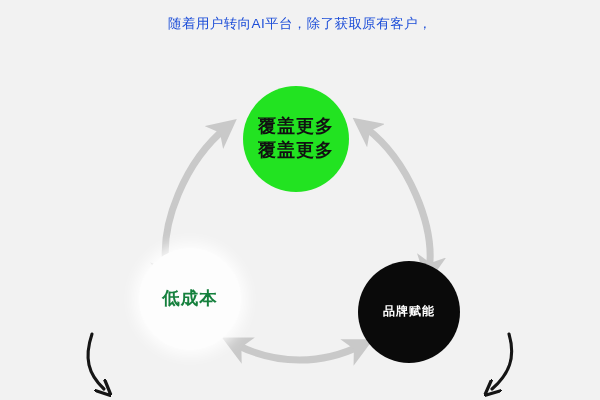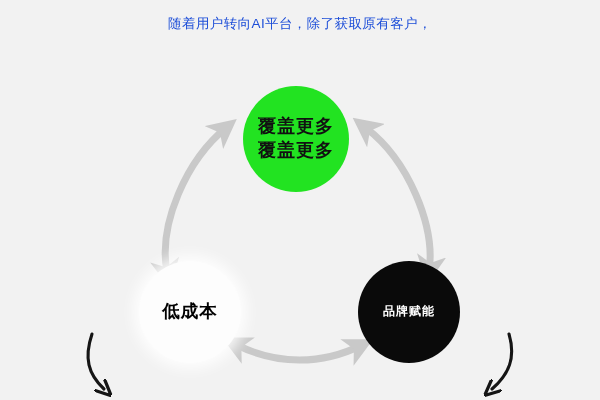--- a/index.html
+++ b/index.html
@@ -71,25 +71,25 @@
     left: 243px;
     top: 86px;
     width: 106px;
     height: 106px;
     background: #22e321;
     color: #111111;
     font-size: 18px;
   }
   #node-white {
     left: 139px;
-    top: 261px;
+    top: 248px;
     width: 102px;
     height: 102px;
     background: #fdfdfd;
-    color: #000000;
+    color: #15803d;
     font-size: 17.5px;
     box-shadow: 0 0 14px 6px rgba(255,255,255,0.85);
   }
   #node-black {
     left: 358px;
     top: 261px;
     width: 102px;
     height: 102px;
     background: #0a0a0a;
     color: #ffffff;

